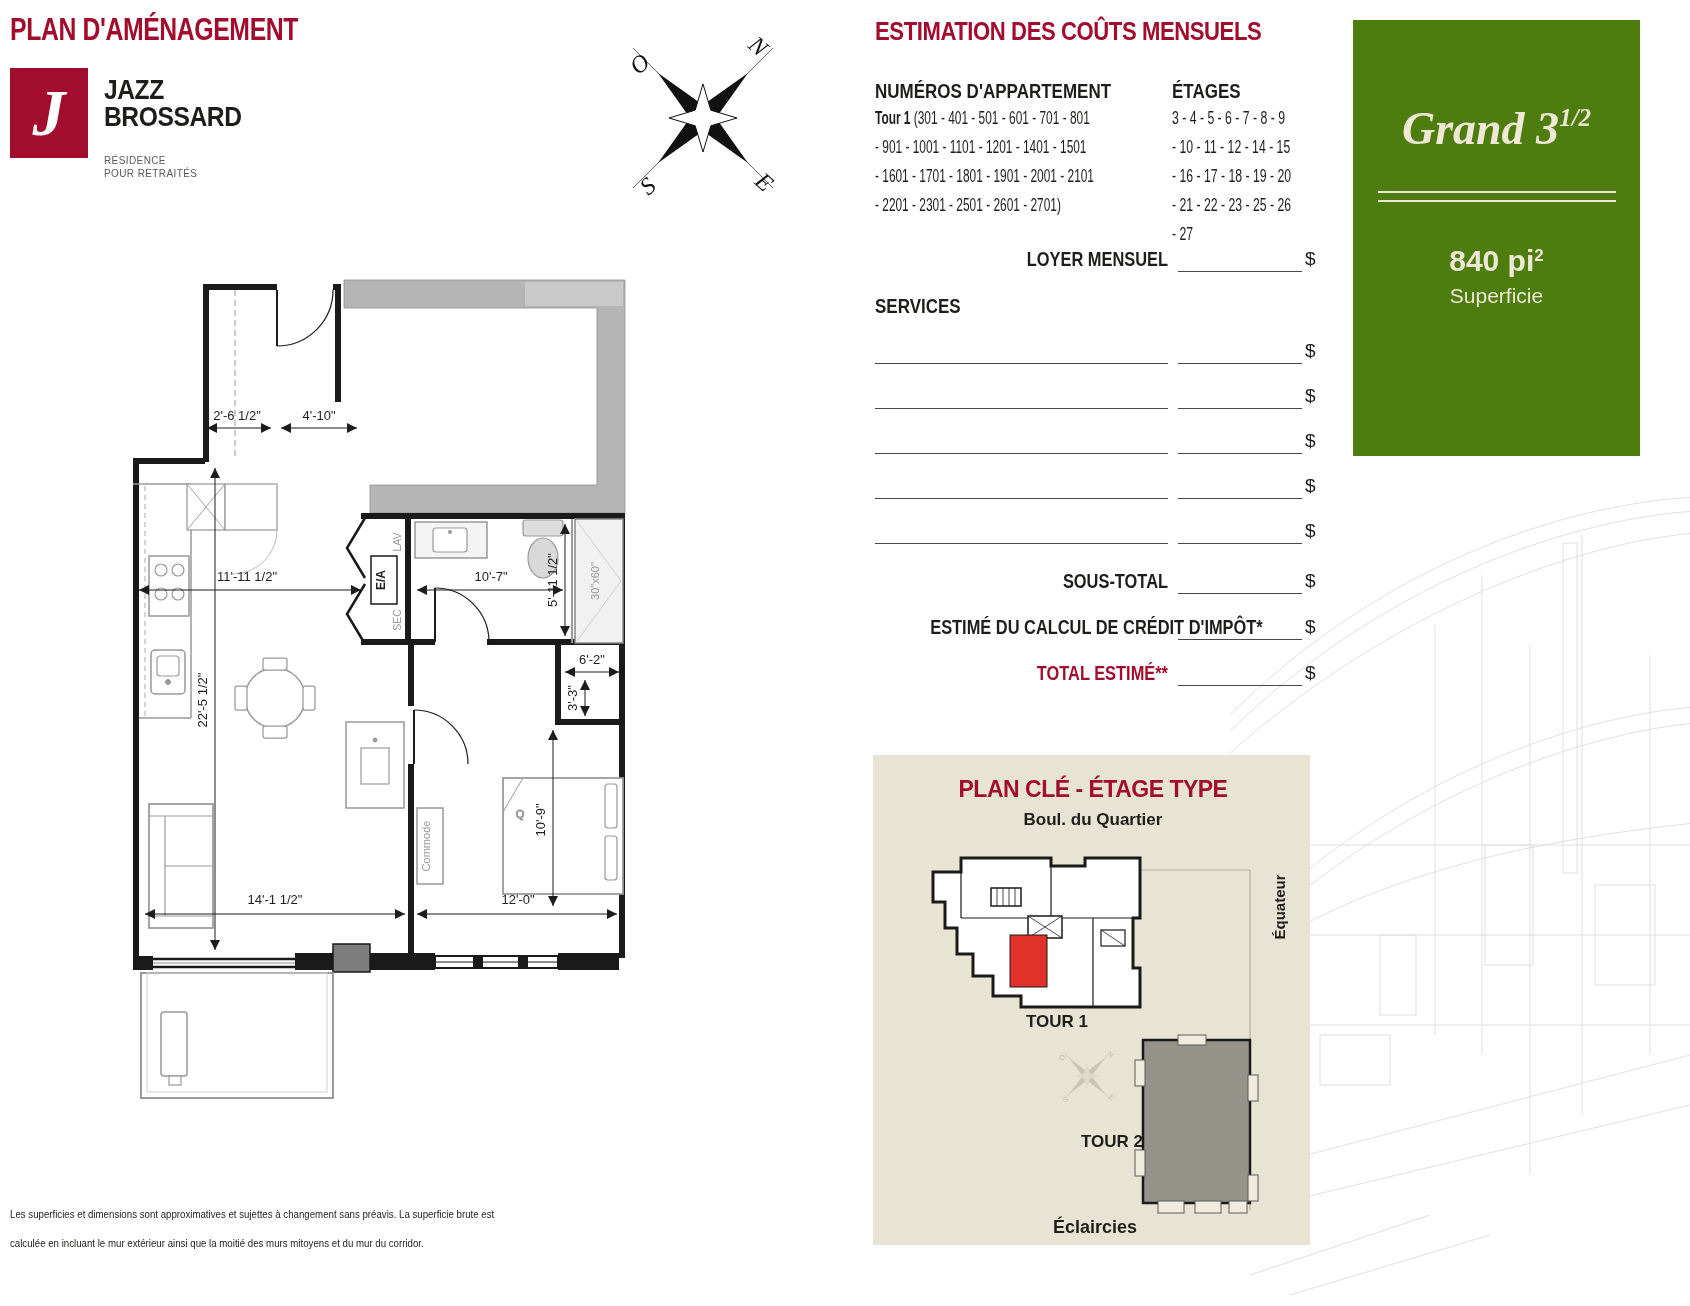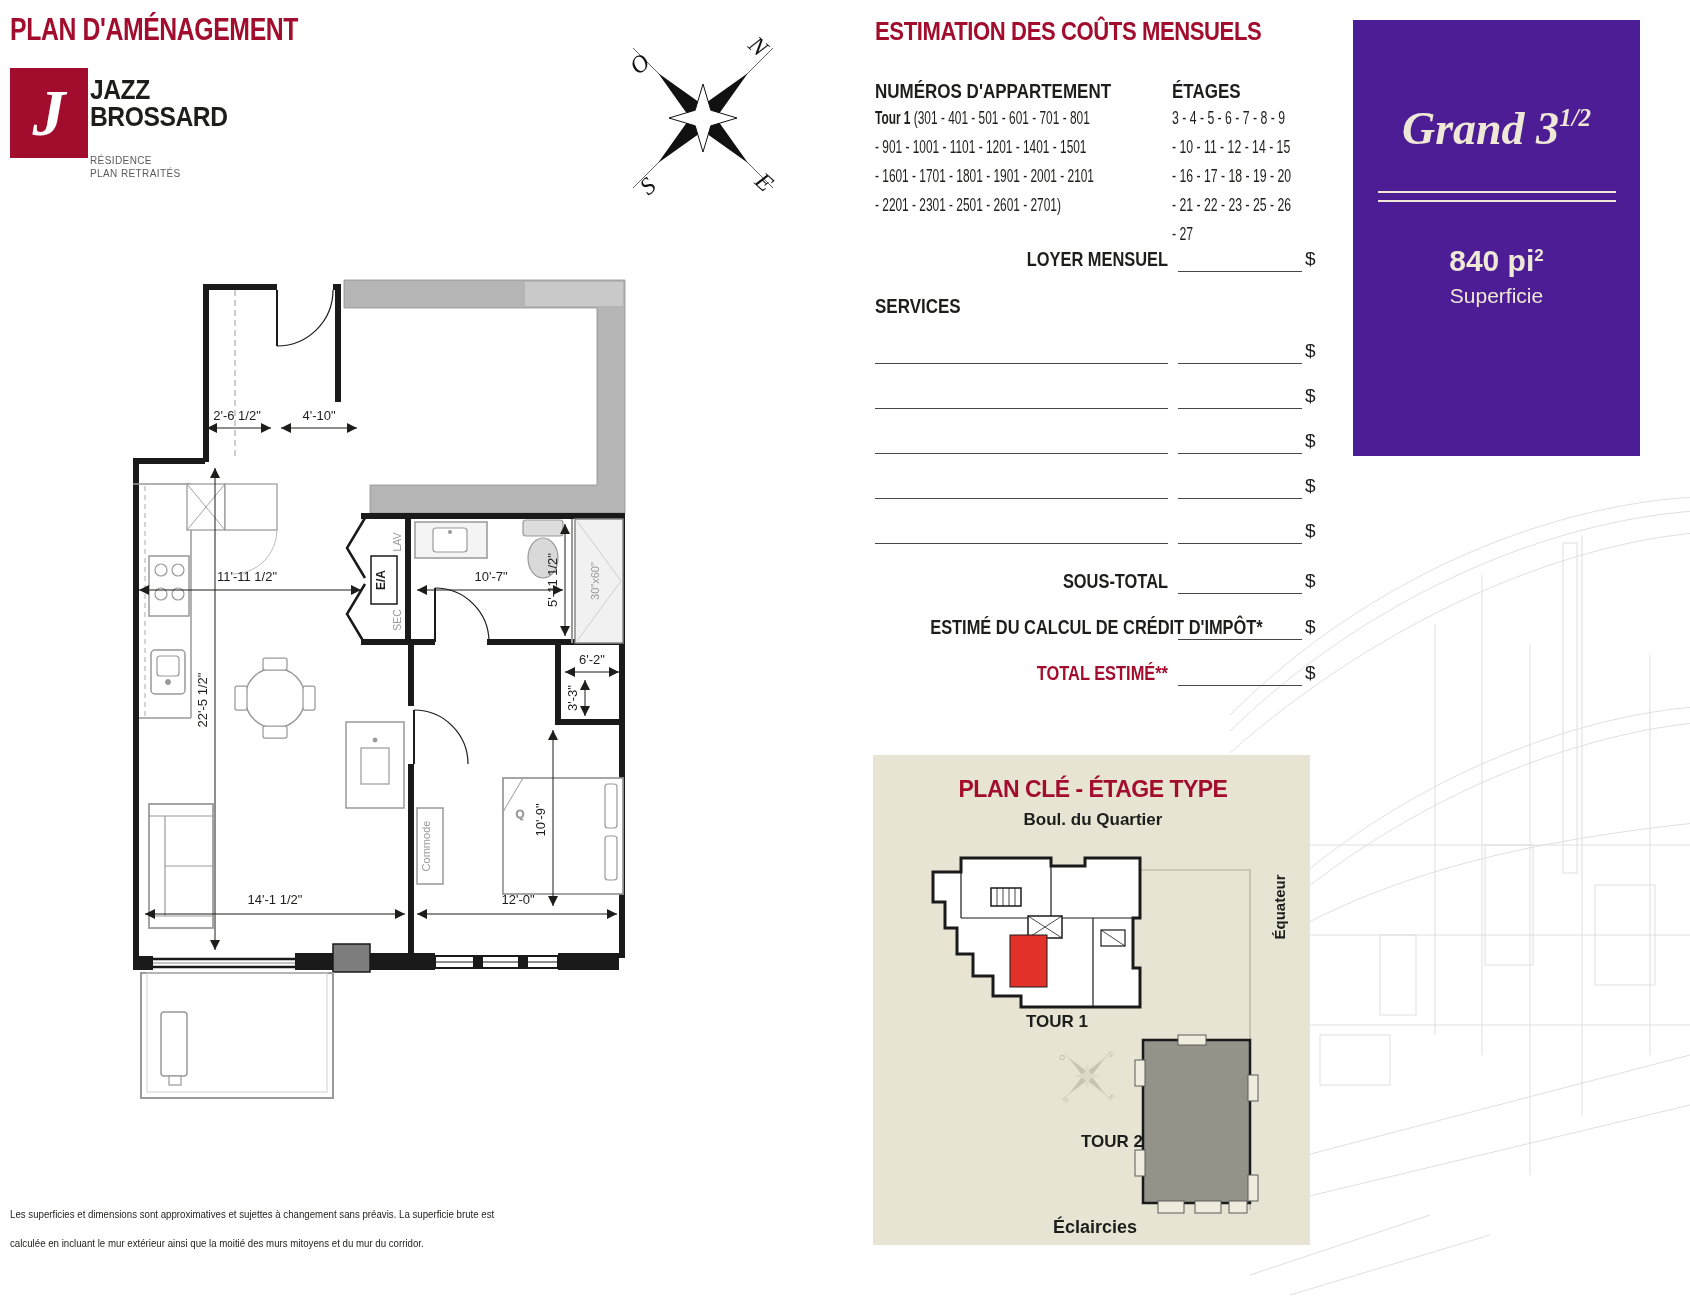--- a/index.html
+++ b/index.html
@@ -21,21 +21,21 @@
   .rowlabel{font-size:20px;font-weight:bold;text-align:right;}
   .fline{height:0;border-top:1.6px solid #474747;}
   .dollar{font-size:19px;color:#1d1d1b;}
   
   .logo-box{width:78px;height:90px;background:#A30D2D;}
   .logo-j{font-family:"Liberation Serif",serif;font-style:italic;font-weight:bold;
           font-size:66px;color:#fff;line-height:90px;text-align:center;display:block;}
   .brand{font-size:28px;font-weight:bold;line-height:27px;letter-spacing:-.5px;}
   .tagline{font-size:10px;color:#5a5a5a;line-height:13px;letter-spacing:.4px;margin-top:24px;}
   
-  .unit-panel{left:1353px;top:20px;width:287px;height:436px;background:#4c1d95;text-align:center;color:#F0E8D6;}
+  .unit-panel{left:1353px;top:20px;width:287px;height:436px;background:#4d7c0f;text-align:center;color:#F0E8D6;}
   .unit-name{font-family:"Liberation Serif",serif;font-style:italic;font-weight:bold;
              font-size:46px;margin-top:82px;}
   .unit-name sup{font-size:25px;vertical-align:18px;}
   .unit-type{font-family:"Liberation Serif",serif;font-style:italic;font-weight:bold;font-size:29px;margin-top:6px;}
   .unit-divider{width:238px;height:7px;border-top:2.5px solid #F0E8D6;border-bottom:2.5px solid #F0E8D6;margin:36px auto 0;}
   .unit-area{font-size:30px;font-weight:bold;margin-top:42px;}
   .unit-area sup{font-size:17px;vertical-align:10px;}
   .unit-area-label{font-size:21px;margin-top:6px;}
   
   .key-panel{left:873px;top:755px;width:437px;height:490px;background:#E8E4D3;}
@@ -75,26 +75,26 @@
       <path d="M20,860 L200,800"></path>
         <path d="M60,880 L260,820"></path>
     </g>
   </svg>
 
   <div class="abs h-main crimson condL nowrap" style="left:10px;top:12px;">PLAN D'AMÉNAGEMENT</div>
 
   <div class="abs logo-box" style="left:10px;top:68px;">
     <span class="logo-j">J</span>
   </div>
-  <div class="abs" style="left:90px;top:76px;">
+  <div class="abs" style="left:104px;top:76px;">
     <div class="brand condL88 nowrap">JAZZ</div>
     <div class="brand condL88 nowrap">BROSSARD</div>
     <div class="tagline">
       <div>RÉSIDENCE</div>
-      <div>PLAN RETRAITÉS</div>
+      <div>POUR RETRAITÉS</div>
     </div>
   </div>
 
   <svg class="abs" style="left:595px;top:15px;" width="220" height="200" viewBox="0 0 220 200">
     <g transform="translate(108,103)">
       <line x1="-70" y1="-70" x2="70" y2="70" stroke="#222" stroke-width="0.7"></line>
       <line x1="70" y1="-70" x2="-70" y2="70" stroke="#222" stroke-width="0.7"></line>
       <polygon points="45,-45 13,0 45,45 0,13 -45,45 -13,0 -45,-45 0,-13" fill="#111"></polygon>
       <polygon points="0,-34 7.8,-7.8 34,0 7.8,7.8 0,34 -7.8,7.8 -34,0 -7.8,-7.8" fill="#fff" stroke="#111" stroke-width="1"></polygon>
       <text x="0" y="0" transform="translate(50,-66) rotate(42)" text-anchor="middle" style="font-family:'Liberation Serif',serif;font-style:italic;font-size:24px;fill:#111;">N</text>

